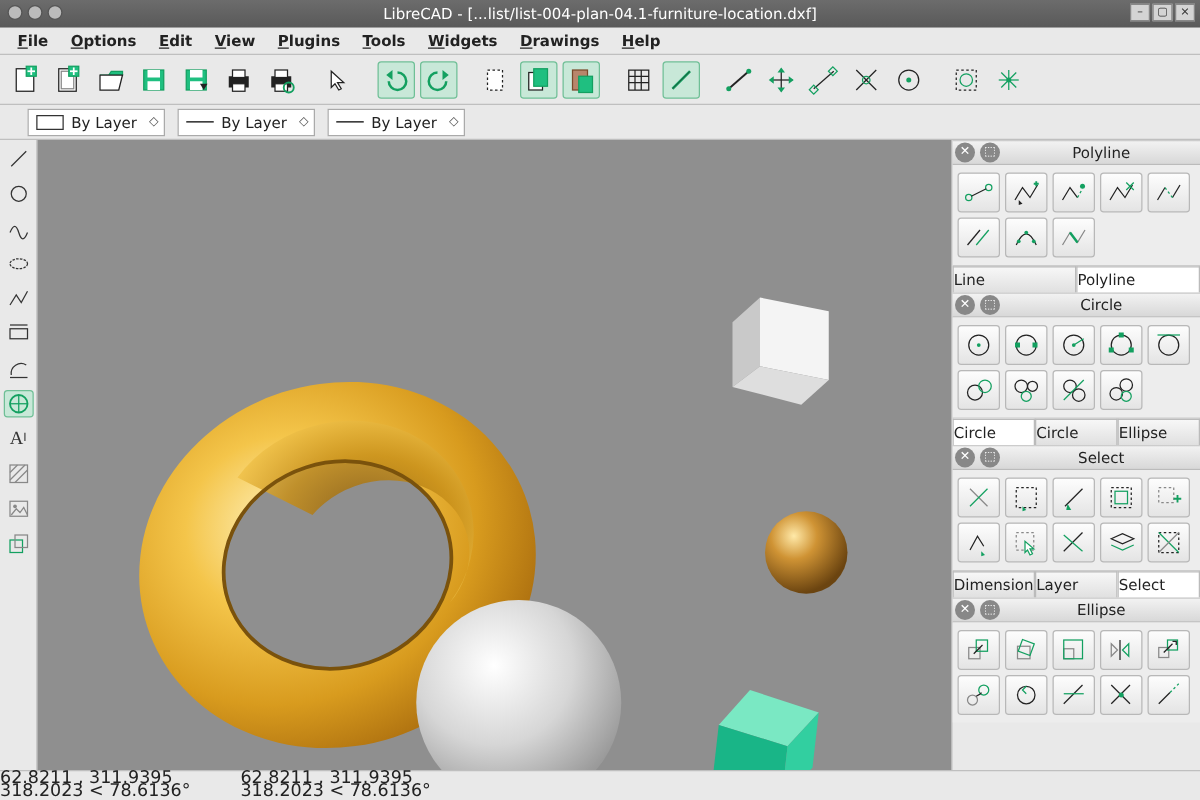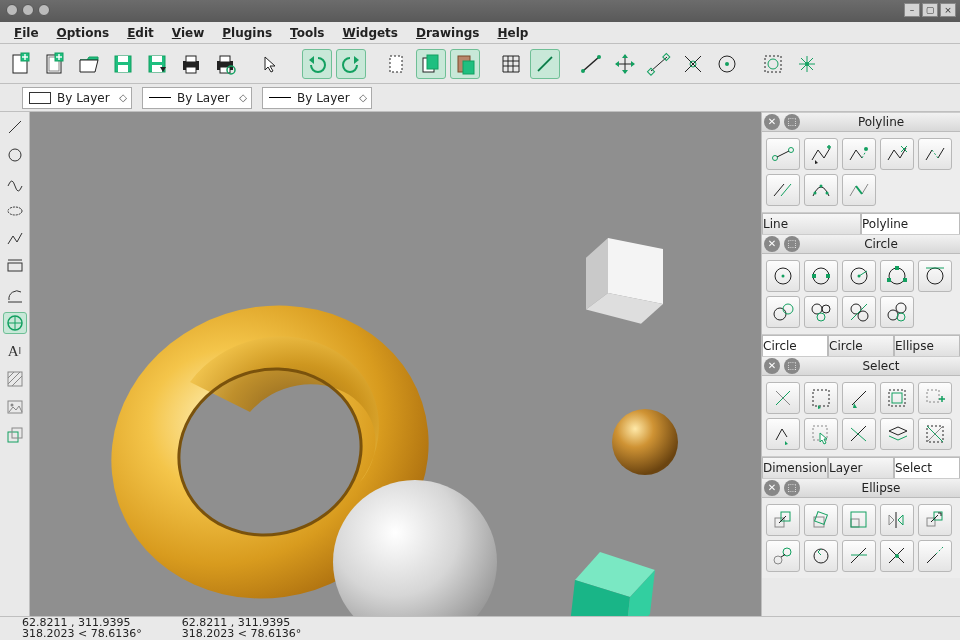--- a/index.html
+++ b/index.html
@@ -29,40 +29,41 @@
 .canvas { flex:1; background:#8f8f8f; position:relative; overflow:hidden;}
 .rightpanel { width:199px; background:#e9e9e9; border-left:1px solid #bfbfbf; overflow:hidden; display:flex; flex-direction:column;}
 .panelhdr { height:20px; background:linear-gradient(#f2f2f2,#d8d8d8); border-top:1px solid #ccc; border-bottom:1px solid #bbb; display:flex; align-items:center; font-size:12px;}
 .panelhdr .pclose { width:16px; height:16px; border-radius:50%; background:#888; color:#fff; font-size:10px; line-height:15px; text-align:center; margin:0 2px;}
 .panelhdr .ptitle { flex:1; text-align:center; font-weight:normal;}
 .iconrow { display:flex; flex-wrap:wrap; padding:6px 4px; gap:4px; background:#ededed;}
 .pbtn { width:34px; height:32px; background:linear-gradient(#fdfdfd,#e4e4e4); border:1px solid #b8b8b8; border-radius:3px; display:flex; align-items:center; justify-content:center;}
 .tabs { display:flex; background:#ededed; border-top:1px solid #ccc;}
 .tab { flex:1; text-align:left; padding:3px 0; font-size:12px; background:linear-gradient(#f7f7f7,#e0e0e0); border:1px solid #bbb; border-bottom:none;}
 .tab.active { background:#fff; font-weight:normal;}
-.status { height:24px; background:#e9e9e9; border-top:1px solid #bfbfbf; display:flex; align-items:flex-start; padding:0 22px; font-size:11px; line-height:11px; gap:40px;}
+.status { height:24px; background:#e9e9e9; border-top:1px solid #bfbfbf; display:flex; align-items:flex-start; padding:0 0; font-size:14px; line-height:11px; gap:40px;}
 .status div { white-space:pre;}
 
 svg { overflow:visible; }
 
 .torus { position:absolute; left:70px; top:160px; width:340px; height:340px;}
 .cube1 { position:absolute; left:545px; top:115px; width:110px; height:110px;}
 .sphere1 { position:absolute; left:300px; top:365px; width:170px; height:170px;}
 .sphere2 { position:absolute; left:580px; top:295px; width:70px; height:70px;}
 .cube2 { position:absolute; left:530px; top:430px; width:110px; height:110px;}
 </style>
 </head>
 <body>
 
 <div class="titlebar">
   <div class="dots">
     <div class="dot"></div>
     <div class="dot"></div>
     <div class="dot"></div>
   </div>
+  <span>LibreCAD - [...list/list-004-plan-04.1-furniture-location.dxf]</span>
   <div class="wbtns">
     <div class="wbtn">–</div>
     <div class="wbtn">▢</div>
     <div class="wbtn">×</div>
   </div>
 </div>
 
 <div class="menubar">
   <div class="menuitem"><u>F</u><span>ile</span></div>
   <div class="menuitem"><u>O</u>ptions</div>

